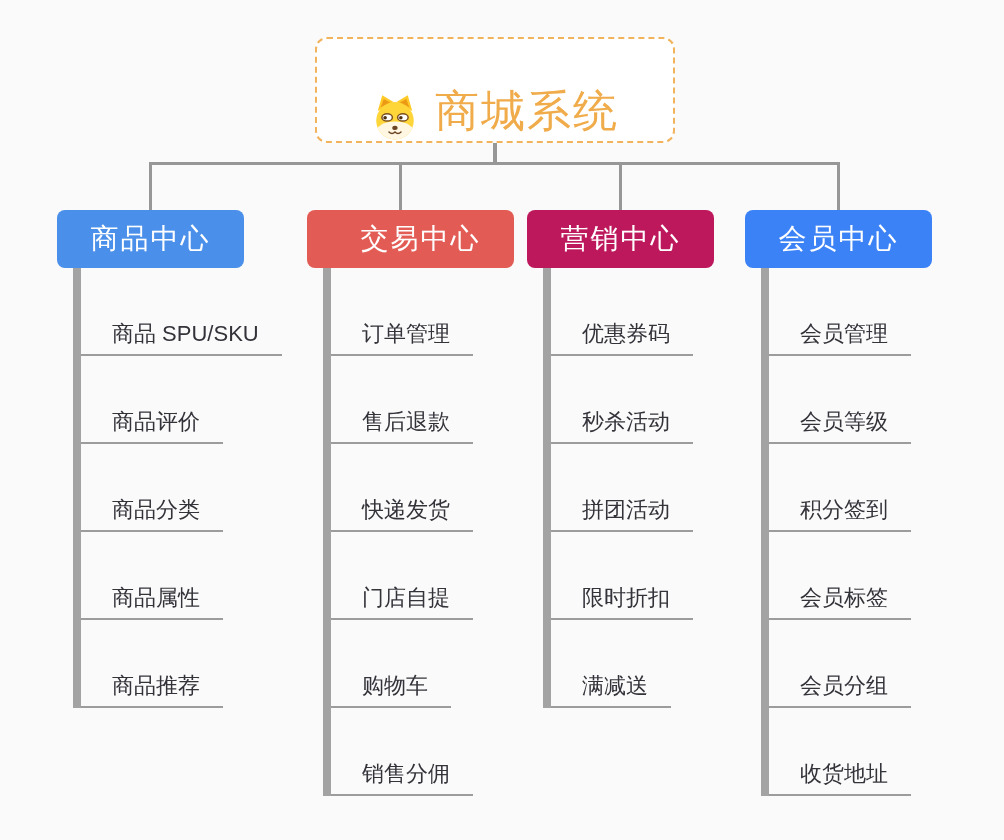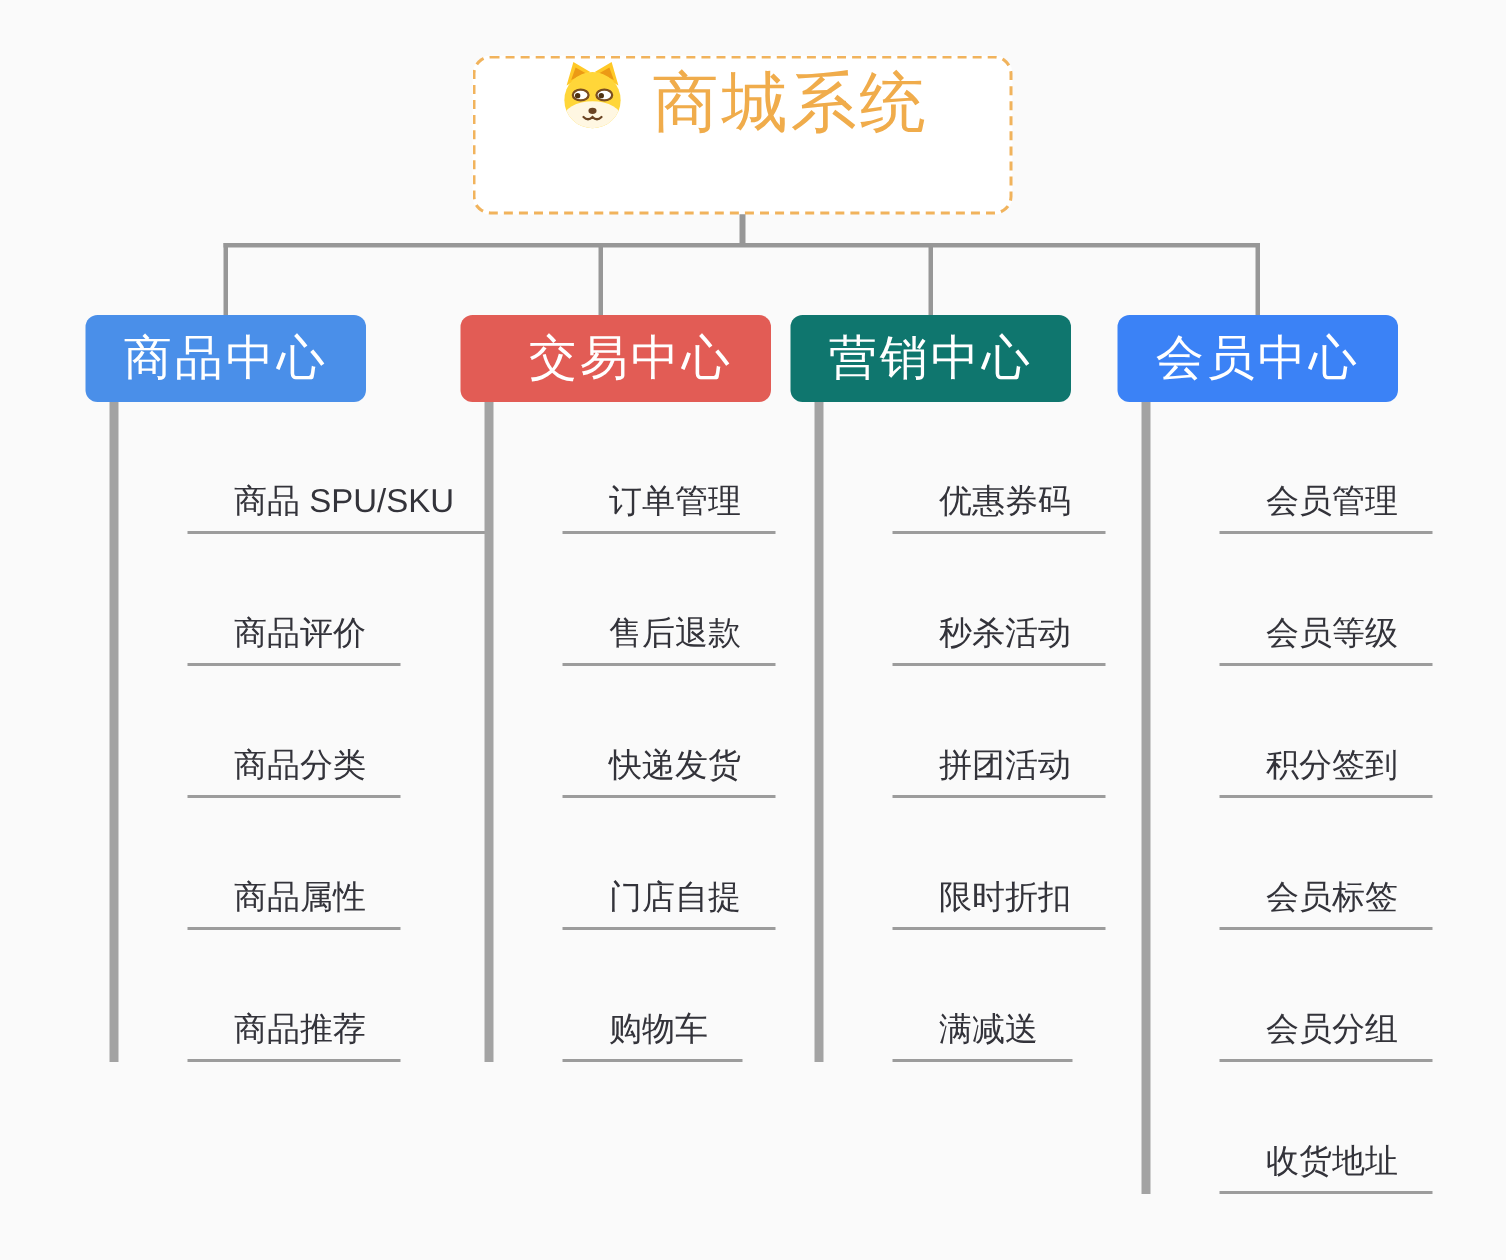--- a/index.html
+++ b/index.html
@@ -12,21 +12,21 @@
   }
   .canvas{position:absolute;left:0;top:0;width:1004px;height:840px;}
 
   
   .root-node{
     position:absolute;left:315px;top:37px;width:360px;height:106px;
     background:#FFFFFF;
     border:2px dashed #F1B35C;
     border-radius:12px;
     box-sizing:border-box;
-    display:flex;align-items:flex-start;justify-content:center;gap:16px;
+    display:flex;align-items:flex-end;justify-content:center;gap:16px;
   }
   .root-label{
     font-size:44px;
     color:#F0AC4B;
     letter-spacing:2px;
     white-space:nowrap;
   }
 
   
   .line{position:absolute;background:#979797;}
@@ -36,33 +36,32 @@
   .drop-1{left:149px;}
   .drop-2{left:399px;}
   .drop-3{left:619px;}
   .drop-4{left:837px;}
 
   
   .branch{
     position:absolute;top:210px;width:187px;height:58px;
     border-radius:8px;
     display:flex;align-items:center;justify-content:center;
-    color:#FFFFFF;font-size:32px;letter-spacing:2px;
+    color:#FFFFFF;font-size:28px;letter-spacing:2px;
     white-space:nowrap;
   }
   .branch-1{left:57px;}
   .branch-2{left:307px;padding-left:20px;}
   .branch-3{left:527px;}
   .branch-4{left:745px;}
 
   
   .children{
     position:absolute;top:268px;
-    border-left:6px solid #a3a3a3;
-    padding-left:46px;
+    border-left:8px solid #a3a3a3;
   }
   .children-1{left:73px;}
   .children-2{left:323px;}
   .children-3{left:543px;}
   .children-4{left:761px;}
   .child{
     height:88px;
     box-sizing:border-box;
     display:flex;align-items:flex-end;
     width:max-content;
@@ -120,23 +119,24 @@
     <div class="child">商品推荐</div>
   </div>
 
   <div class="branch branch-2" style="background-color: rgb(226, 92, 85);">交易中心</div>
   <div class="children children-2">
     <div class="child">订单管理</div>
     <div class="child">售后退款</div>
     <div class="child">快递发货</div>
     <div class="child">门店自提</div>
     <div class="child">购物车</div>
+    <div class="child">销售分佣</div>
   </div>
 
-  <div class="branch branch-3" style="background-color: #0f766e;">营销中心</div>
+  <div class="branch branch-3" style="background-color: #be185d;">营销中心</div>
   <div class="children children-3">
     <div class="child">优惠券码</div>
     <div class="child">秒杀活动</div>
     <div class="child">拼团活动</div>
     <div class="child">限时折扣</div>
     <div class="child">满减送</div>
   </div>
 
   <div class="branch branch-4" style="background-color: #3b82f6;">会员中心</div>
   <div class="children children-4">

